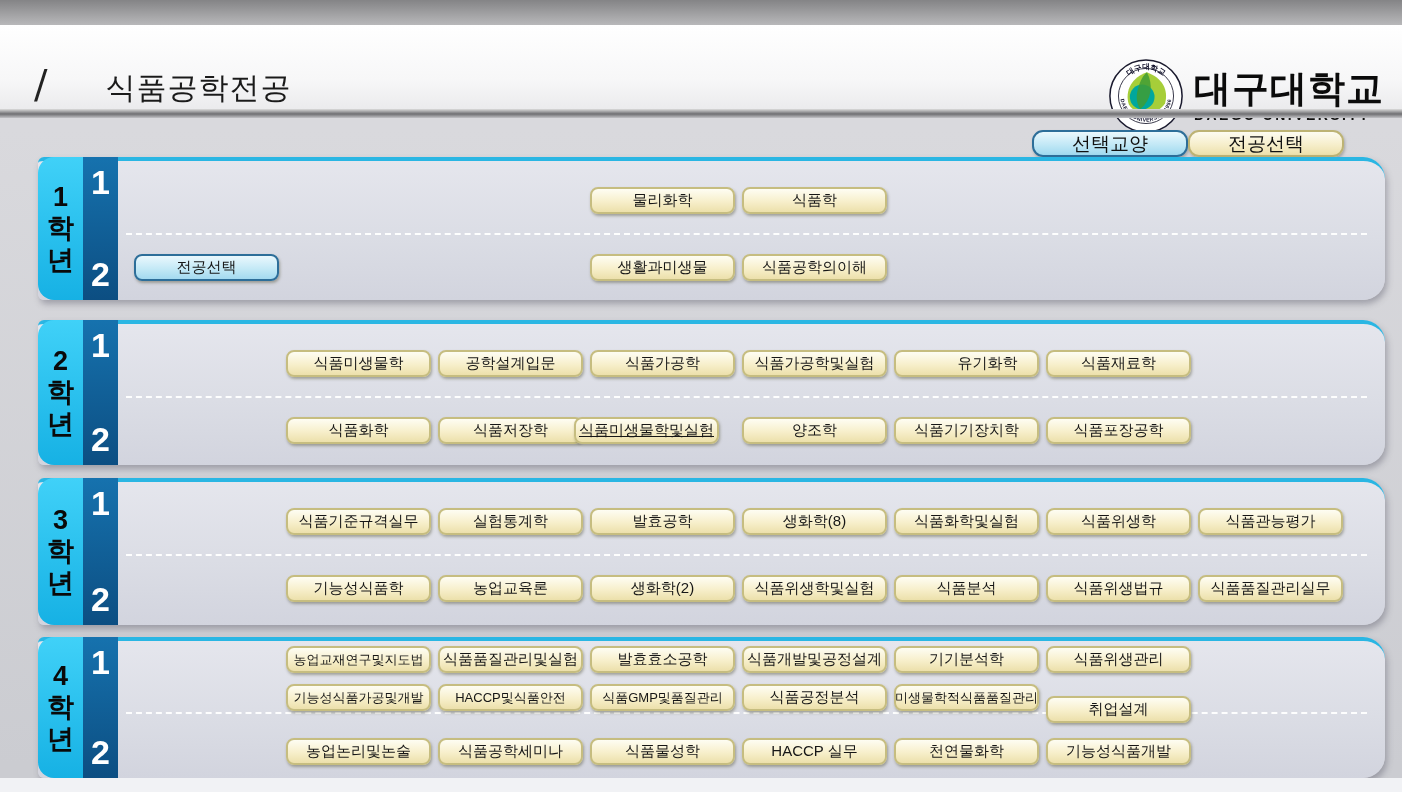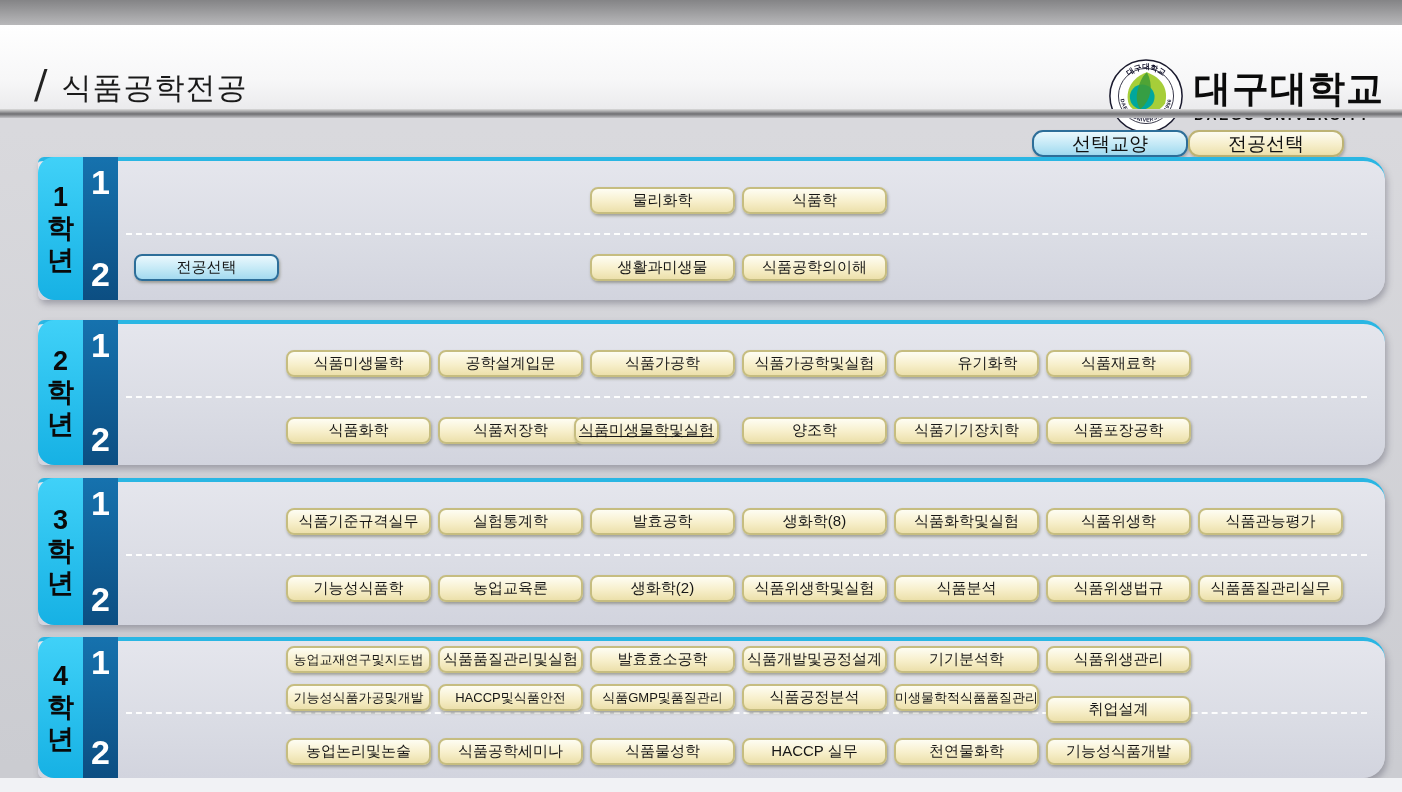--- a/index.html
+++ b/index.html
@@ -9,21 +9,21 @@
   
   .topbar{position:absolute;top:0;left:0;right:0;height:25px;
           background:linear-gradient(180deg,#848486,#b8b8ba);}
   .header{position:absolute;top:25px;left:0;right:0;height:84px;
           background:linear-gradient(180deg,#ffffff,#f7f7f8 65%,#ebebed);}
   .header-shadow{position:absolute;top:109px;left:0;right:0;height:9px;
           background:linear-gradient(180deg,#dcdcdc,#6f6f72 55%,#c2c2c6);}
   .title-wrap{position:absolute;left:34px;top:36px;display:flex;align-items:baseline;gap:14px;white-space:nowrap;}
   .title-main{font-family:"DejaVu Serif",serif;font-weight:700;font-size:50px;color:#0c0c0c;letter-spacing:-1px;}
   .title-divider{font-family:"DejaVu Serif",serif;font-weight:300;font-size:40px;color:#222;}
-  .title-sub{font-family:Liberation Serif, serif;font-weight:400;font-size:30px;color:#1a1a1a;letter-spacing:1px;}
+  .title-sub{font-family:Liberation Serif, serif;font-weight:400;font-size:30px;color:#1a1a1a;letter-spacing:1px;margin-left:44px;}
   .logo{position:absolute;top:33px;right:18px;display:flex;align-items:center;gap:10px;}
   .uni-text{display:flex;flex-direction:column;line-height:1.02;}
   .uni-ko{font-size:37px;font-weight:bold;color:#0b0b0b;letter-spacing:1px;}
   .uni-en{font-size:14px;font-weight:bold;color:#111;letter-spacing:2.4px;}
   
   .legend-btn{position:absolute;top:130px;width:156px;height:27px;border-radius:11px;
       display:flex;align-items:center;justify-content:center;font-size:19px;color:#111;
       font-family:"Liberation Sans",sans-serif;cursor:pointer;padding:0;box-sizing:border-box;
       box-shadow:1px 2px 3px rgba(90,90,80,.4);}
   .legend-btn.elective{left:1032px;background:linear-gradient(180deg,#eaf8fd 0%,#c2e8f6 55%,#9fd9ef 100%);

